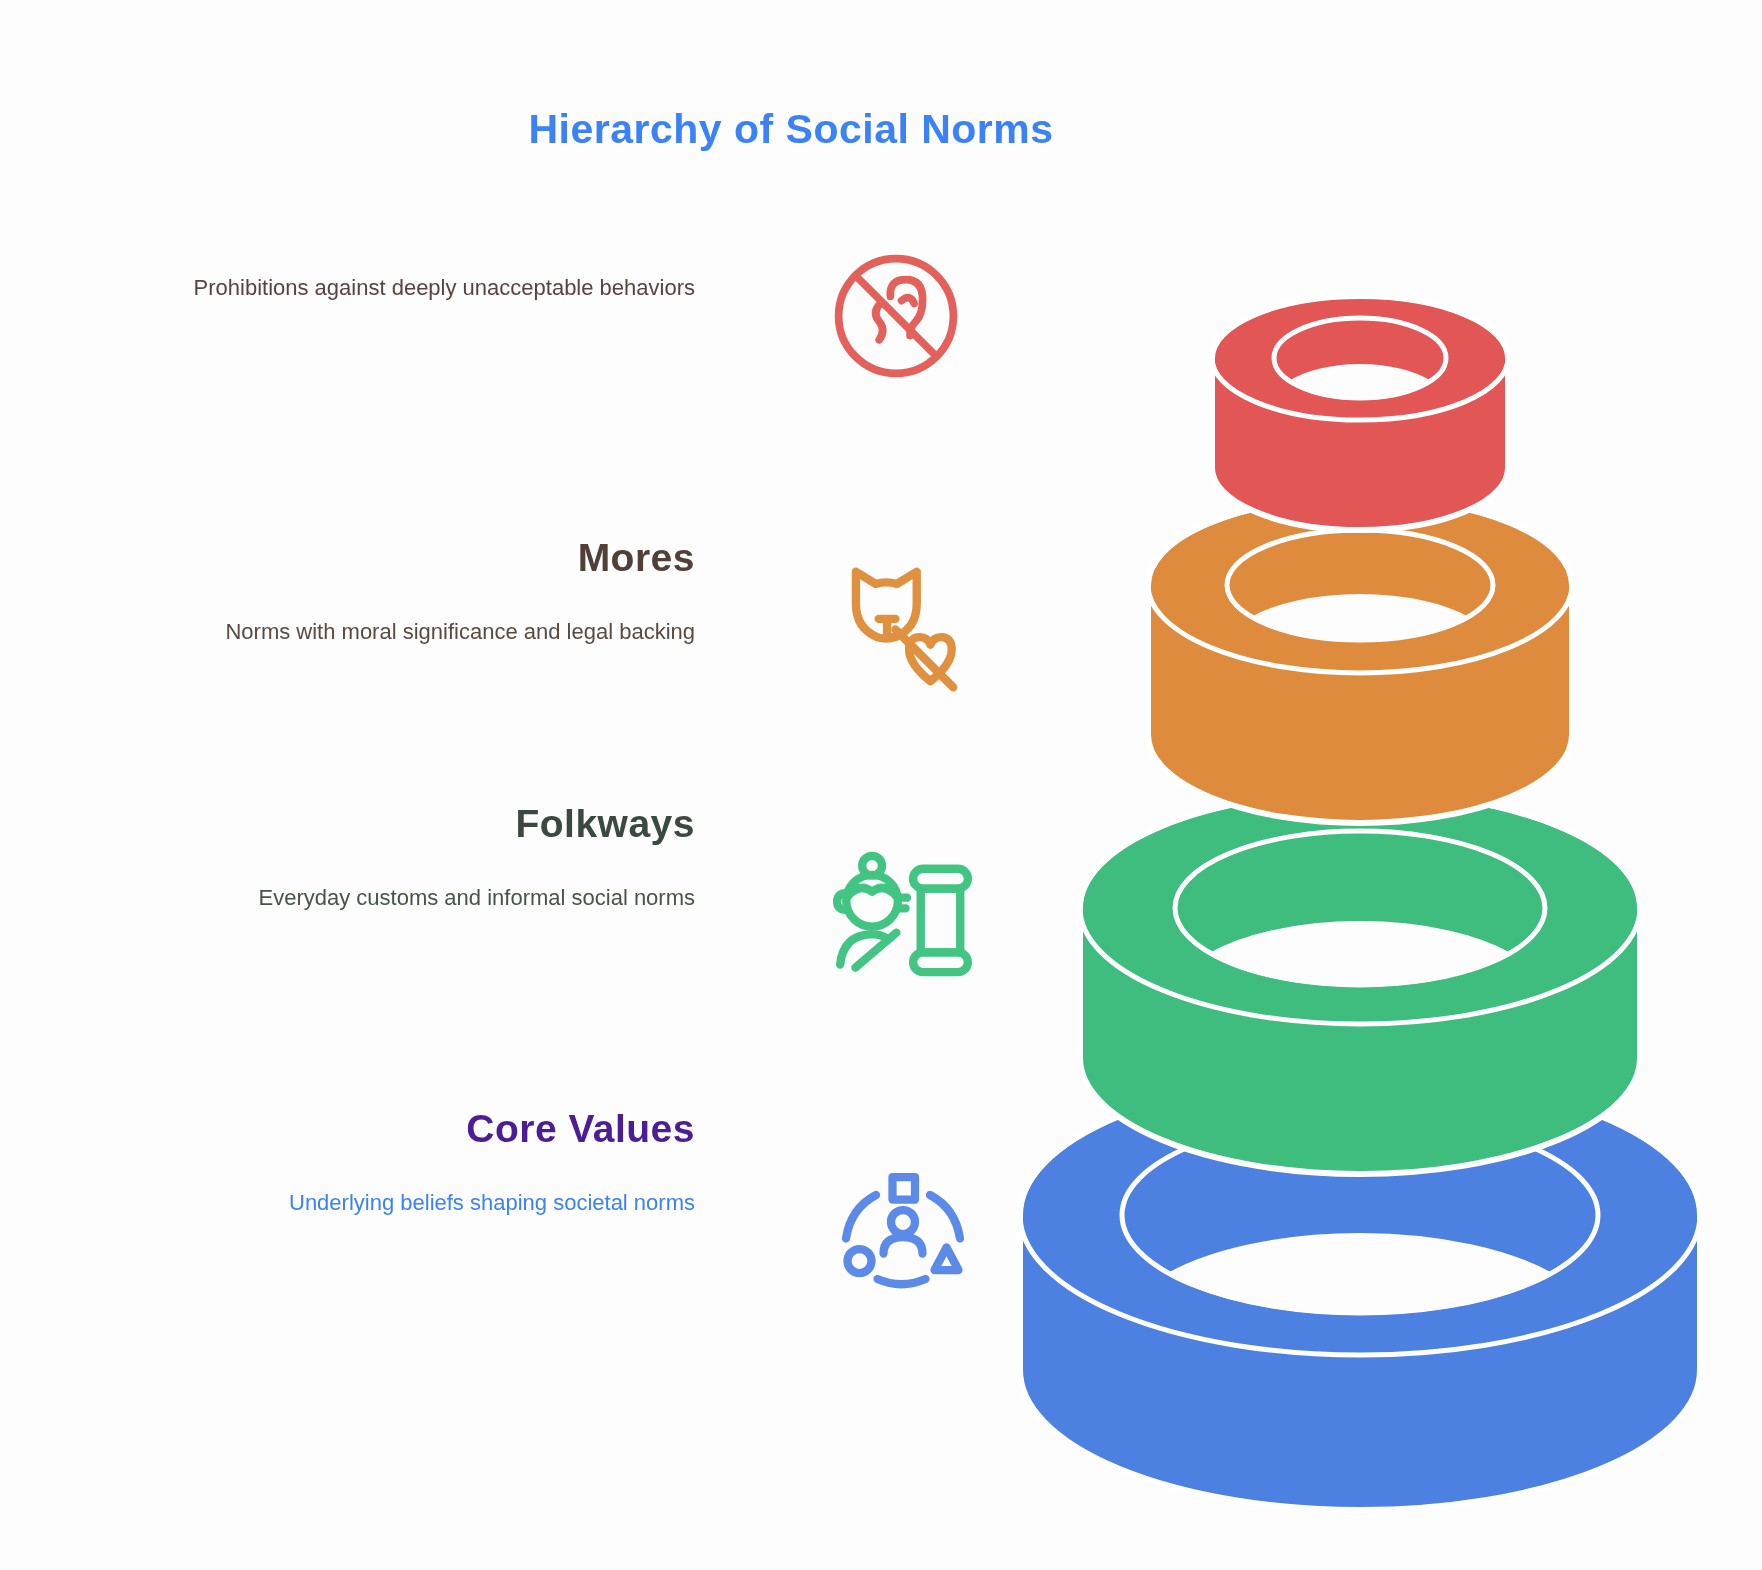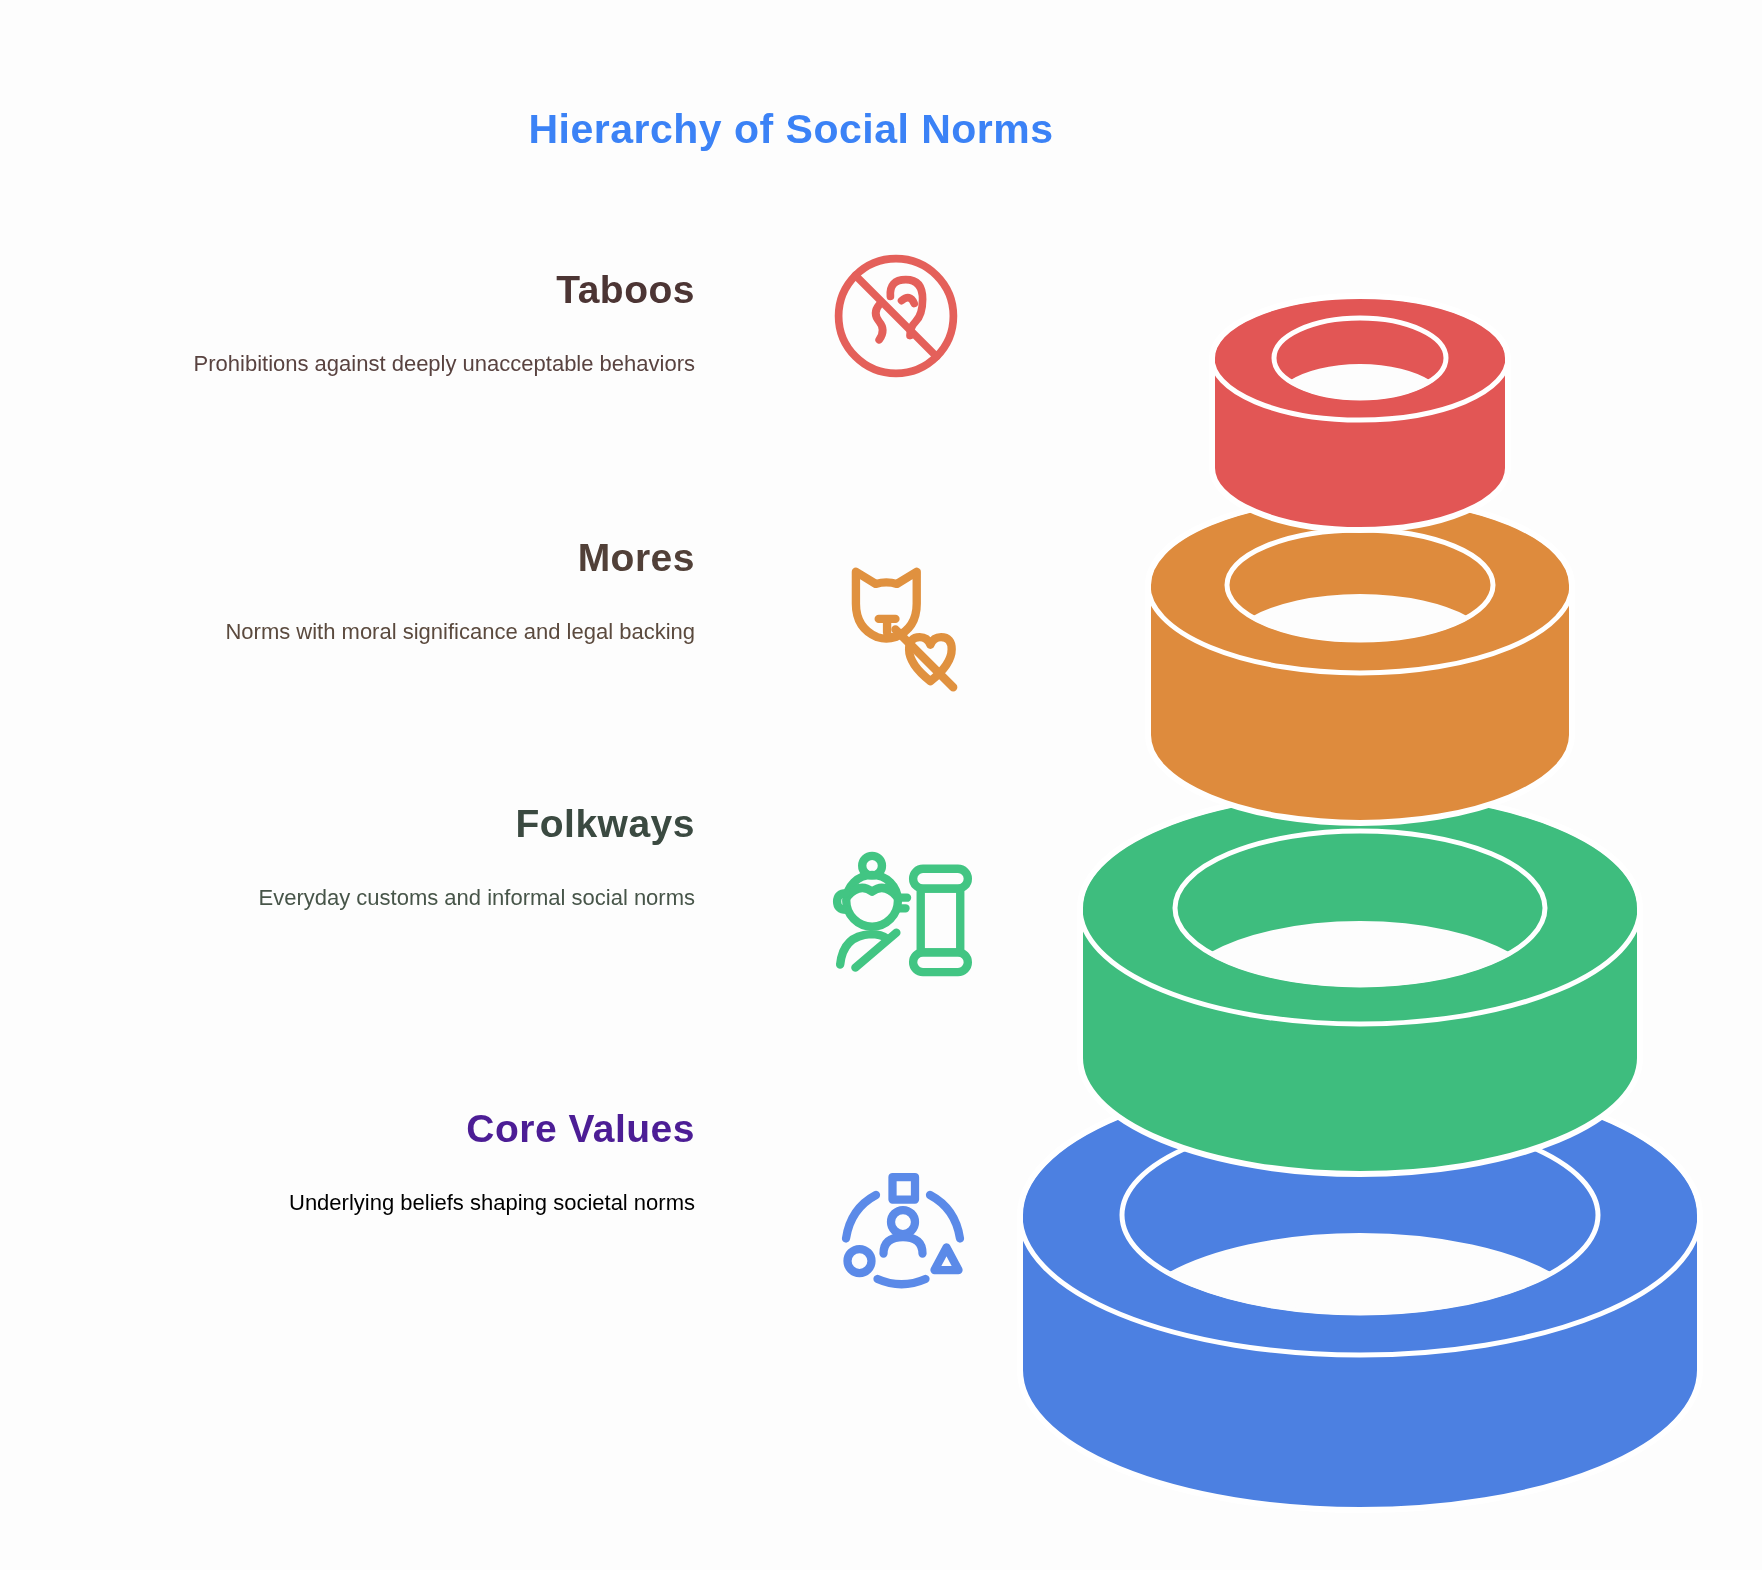--- a/index.html
+++ b/index.html
@@ -40,37 +40,36 @@
   .lens{fill:#fdfdfd;stroke:#fdfdfd;stroke-width:4;}
 </style>
 </head>
 <body>
 
 <div class="canvas">
 
   <h1 class="title" style="color: #3b82f6;">Hierarchy of Social Norms</h1>
 
   <section class="level lv-taboos">
-    <h2 style="color: rgb(76, 53, 52);">Taboos</h2>
     <p style="color: rgb(89, 67, 64);">Prohibitions against deeply unacceptable behaviors</p>
   </section>
 
   <section class="level lv-folkways">
     <h2 style="color: rgb(59, 74, 65);">Folkways</h2>
     <p style="color: rgb(71, 85, 73);">Everyday customs and informal social norms</p>
   </section>
 
   <section class="level lv-mores">
     <h2 style="color: rgb(81, 64, 56);">Mores</h2>
     <p style="color: rgb(91, 74, 62);">Norms with moral significance and legal backing</p>
   </section>
 
   <section class="level lv-core">
     <h2 style="color: #4c1d95; margin-top: 35px;">Core Values</h2>
-    <p style="color: #000000;">Underlying beliefs shaping societal norms</p>
+    <p style="color: #3b82f6;">Underlying beliefs shaping societal norms</p>
   </section>
 
   <div class="icon ic-taboos">
     <svg viewBox="0 0 100 100">
       <g stroke="#e4605a">
         <circle cx="50" cy="50" r="41"></circle>
         <path d="M 46 36 Q 45 24 57 24 Q 69 24 69 38 Q 69 49 64 54 Q 60 58 60 64"></path>
         <path d="M 54 39 Q 60 34 63 41"></path>
         <path d="M 38 42 Q 33 48 38 54 Q 43 60 38 67"></path>
         <line x1="21" y1="21" x2="79" y2="79"></line>

